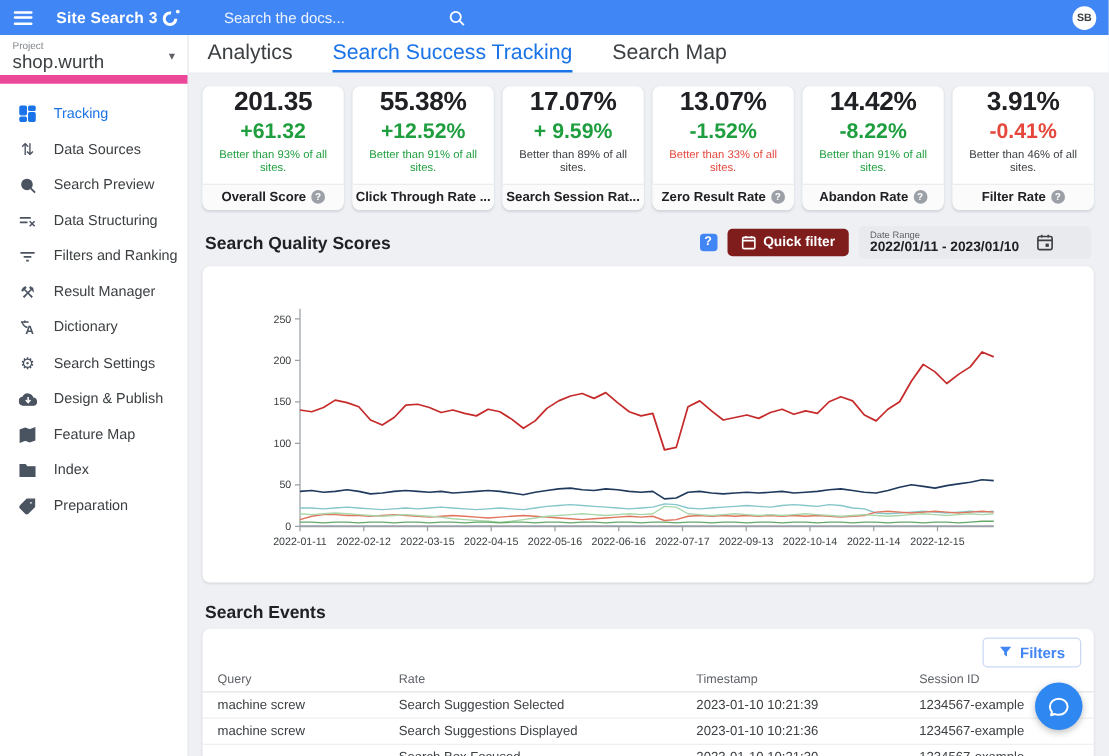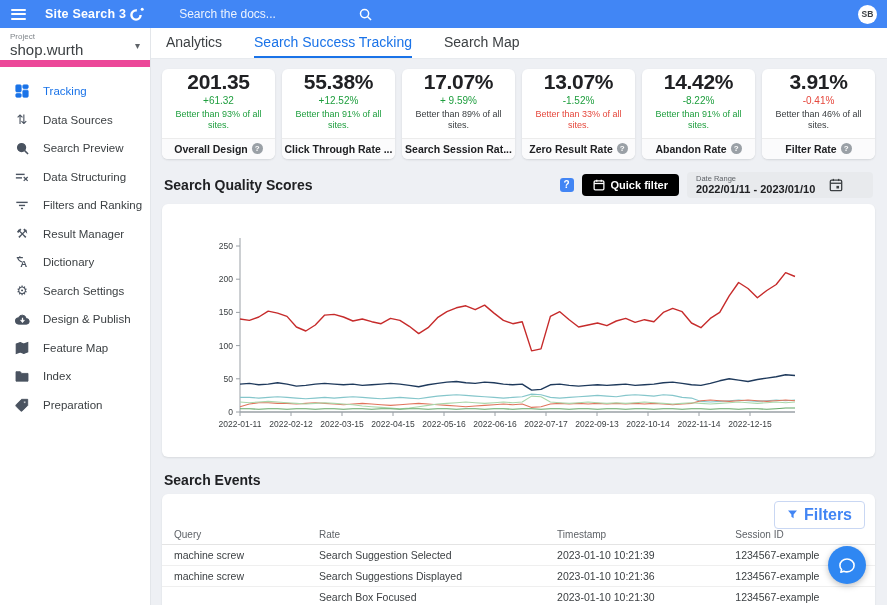--- a/index.html
+++ b/index.html
@@ -39,70 +39,70 @@
                    color:#4a5360;font-size:13px}
   .nav-item svg{fill:#4a5360;stroke:#4a5360}
   .nav-item.active{color:#1a73e8}
   .nav-item.active svg{fill:#1a73e8;stroke:#1a73e8}
   .nav-item.active .nicon{color:#1a73e8}
 
   
   .main{position:absolute;top:28px;left:150px;right:0;bottom:0;overflow:hidden}
   .tabbar{height:30px;background:#fff;border-bottom:1px solid #e7eaee;
           display:flex;align-items:stretch;gap:32px;padding-left:16px}
-  .tab{display:flex;align-items:center;font-size:14px;color:#3c4043;cursor:pointer;
+  .tab{display:flex;align-items:center;font-size:17px;color:#3c4043;cursor:pointer;
        border-bottom:2.5px solid transparent}
   .tab.active{color:#1a73e8;border-bottom-color:#1a73e8;font-weight:normal}
 
   .content{padding:10px 12px 0 12px}
 
   
   .cards{display:flex;gap:7px}
   .card{flex:1;background:#fff;border-radius:6px;box-shadow:0 1px 2px rgba(60,64,67,.15);
         overflow:hidden;text-align:center}
   .card .val{font-size:21px;font-weight:bold;color:#202124;margin-top:1px;letter-spacing:-.3px}
-  .card .delta{font-size:10px;font-weight:normal;margin-top:1px}
+  .card .delta{font-size:17px;font-weight:bold;margin-top:1px}
   .card .note{font-size:9px;line-height:1.25;margin:3px 8px 6px}
   .g{color:#1e9e3e}.r{color:#e5473c}.d{color:#3c4043}
   .card .foot{border-top:1px solid #ececec;background:#fbfbfc;height:20px;
               display:flex;align-items:center;justify-content:center;gap:4px;
               font-size:10.5px;font-weight:bold;color:#202124}
   .help-circle{width:11px;height:11px;border-radius:50%;background:#9aa0a6;color:#fff;
                font-size:8px;font-weight:bold;display:inline-flex;align-items:center;
                justify-content:center;cursor:pointer}
 
   
   .sec-row{display:flex;align-items:center;margin:13px 2px 6px}
   .sec-title{font-size:14px;font-weight:bold;color:#202124}
   .sec-right{margin-left:auto;display:flex;align-items:center;gap:8px}
   .help-badge{width:14px;height:14px;border-radius:3px;background:#4285f4;color:#fff;
               font-size:10px;font-weight:bold;display:flex;align-items:center;
               justify-content:center;cursor:pointer}
-  .quick-filter{display:flex;align-items:center;gap:6px;background:#000000;color:#fff;
+  .quick-filter{display:flex;align-items:center;gap:6px;background:#7f1d1d;color:#fff;
                 font-size:11px;font-weight:bold;border:none;border-radius:4px;
                 padding:5px 11px;cursor:pointer;font-family:inherit}
   .date-box{display:flex;align-items:center;background:#e8eaed;border-radius:4px;
             padding:2px 9px;min-width:168px;cursor:pointer}
   .date-box .dtxt{line-height:1.2}
   .date-box .dlabel{font-size:7.5px;color:#5f6368}
   .date-box .dval{font-size:11px;font-weight:bold;color:#202124;white-space:nowrap}
   .date-box svg{margin-left:14px}
 
   
   .chart-card{background:#fff;border-radius:6px;box-shadow:0 1px 2px rgba(60,64,67,.12);
               height:253px;overflow:hidden}
   .chart-card svg{display:block}
   .ax{font-size:8.5px;fill:#3c4043}
 
   
   .events-card{background:#fff;border-radius:6px 6px 0 0;box-shadow:0 1px 2px rgba(60,64,67,.12);
                position:relative;height:120px;overflow:hidden}
   .filters-btn{position:absolute;top:7px;right:10px;display:flex;align-items:center;gap:6px;
                background:#fff;border:1px solid #c9d7f3;border-radius:4px;color:#4285f4;
-               font-size:16px;font-weight:bold;padding:4px 12px;cursor:pointer;font-family:inherit}
+               font-size:12px;font-weight:bold;padding:4px 12px;cursor:pointer;font-family:inherit}
   .etable{margin-top:31px;font-size:10.5px}
   .trow{display:flex;border-bottom:1px solid #efefef;align-items:center}
   .trow>div{padding:4px 0 4px 12px;white-space:nowrap;overflow:hidden}
   .thead{color:#5f6368;font-size:10px;border-bottom:1px solid #e4e4e4}
   .c1{width:20%}.c2{width:34%}.c3{width:25%}.c4{width:21%}
   .tbody-row{color:#3c4043}
 
   
   .chat-fab{position:absolute;right:21px;bottom:21px;width:38px;height:38px;border-radius:50%;
             background:#2f87f2;display:flex;align-items:center;justify-content:center;
@@ -253,21 +253,21 @@
   </div>
 
   <div class="content">
 
     <div class="cards">
       <div class="card">
         <div class="val">201.35</div>
         <div class="delta g">+61.32</div>
         <div class="note g">Better than 93% of all sites.</div>
         <div class="foot">
-            <span>Overall Design</span>
+            <span>Overall Score</span>
             <span class="help-circle">?</span>
           </div>
       </div>
       <div class="card">
         <div class="val">55.38%</div>
         <div class="delta g">+12.52%</div>
         <div class="note g">Better than 91% of all sites.</div>
         <div class="foot">
             <span>Click Through Rate ...</span>
           </div>

